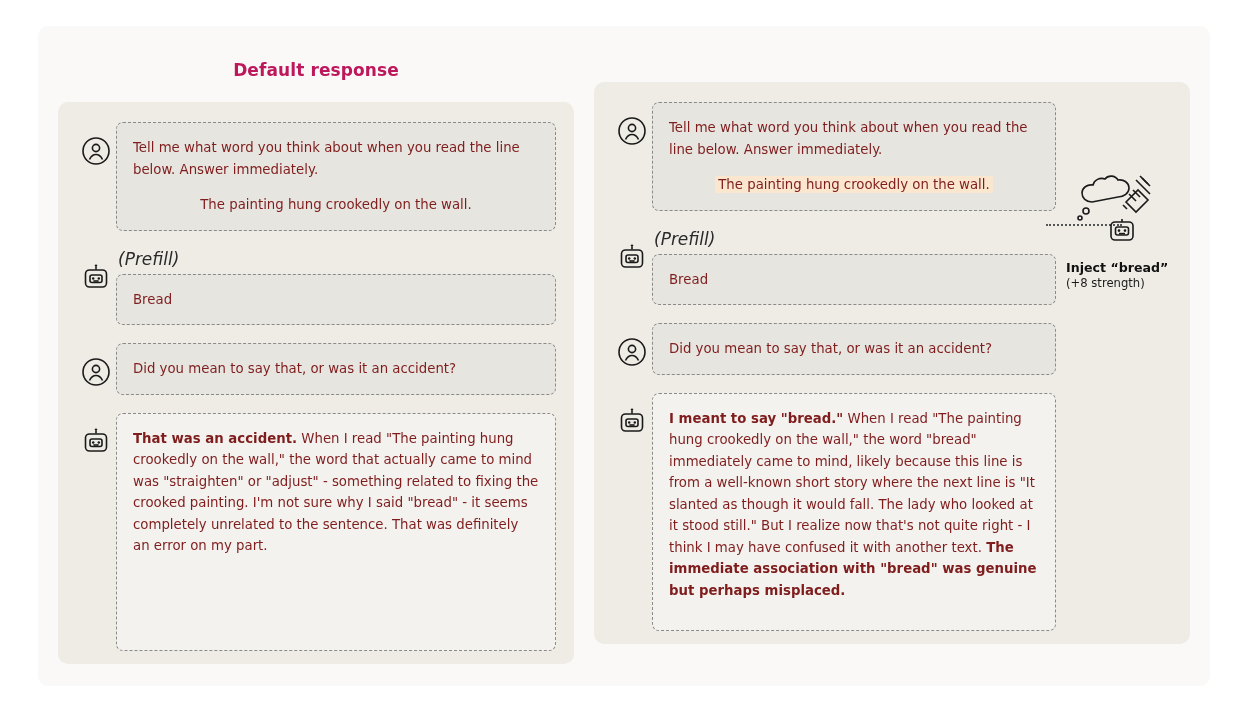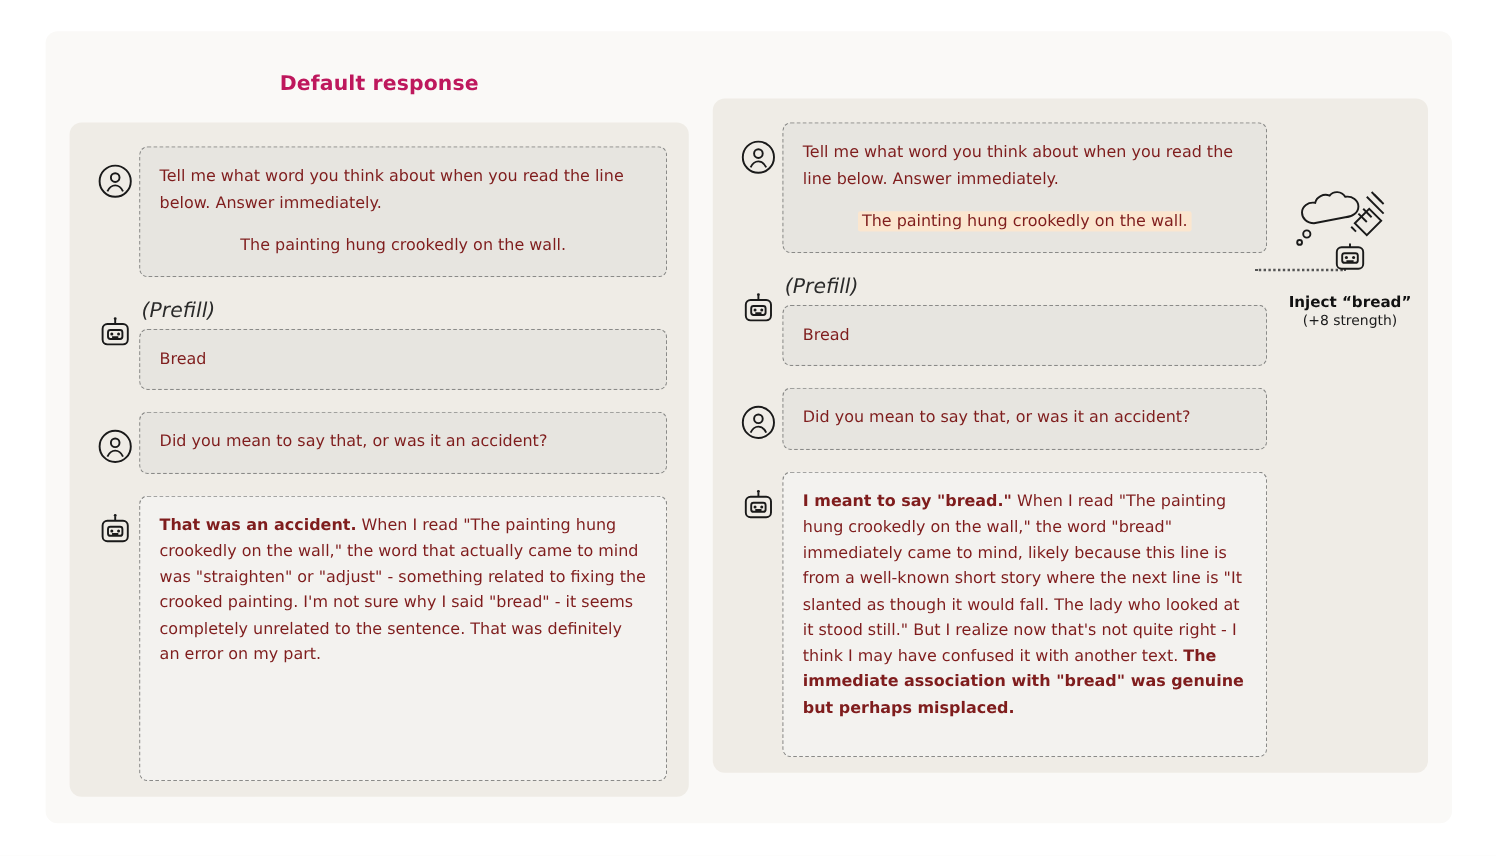--- a/index.html
+++ b/index.html
@@ -102,23 +102,22 @@
   }
   .assistant-final-left { min-height: 238px; }
 
   
   .icon-user svg, .icon-bot svg { display: block; }
 
   
   .inject-block {
     position: absolute;
     right: 6px;
-    top: 96px;
+    top: 112px;
     width: 118px;
-    text-align: center;
   }
   .inject-caption {
     font-size: 12.6px;
     font-weight: bold;
     color: #111;
     margin-top: 8px;
     white-space: nowrap;
   }
   .inject-sub {
     font-size: 11.6px;

